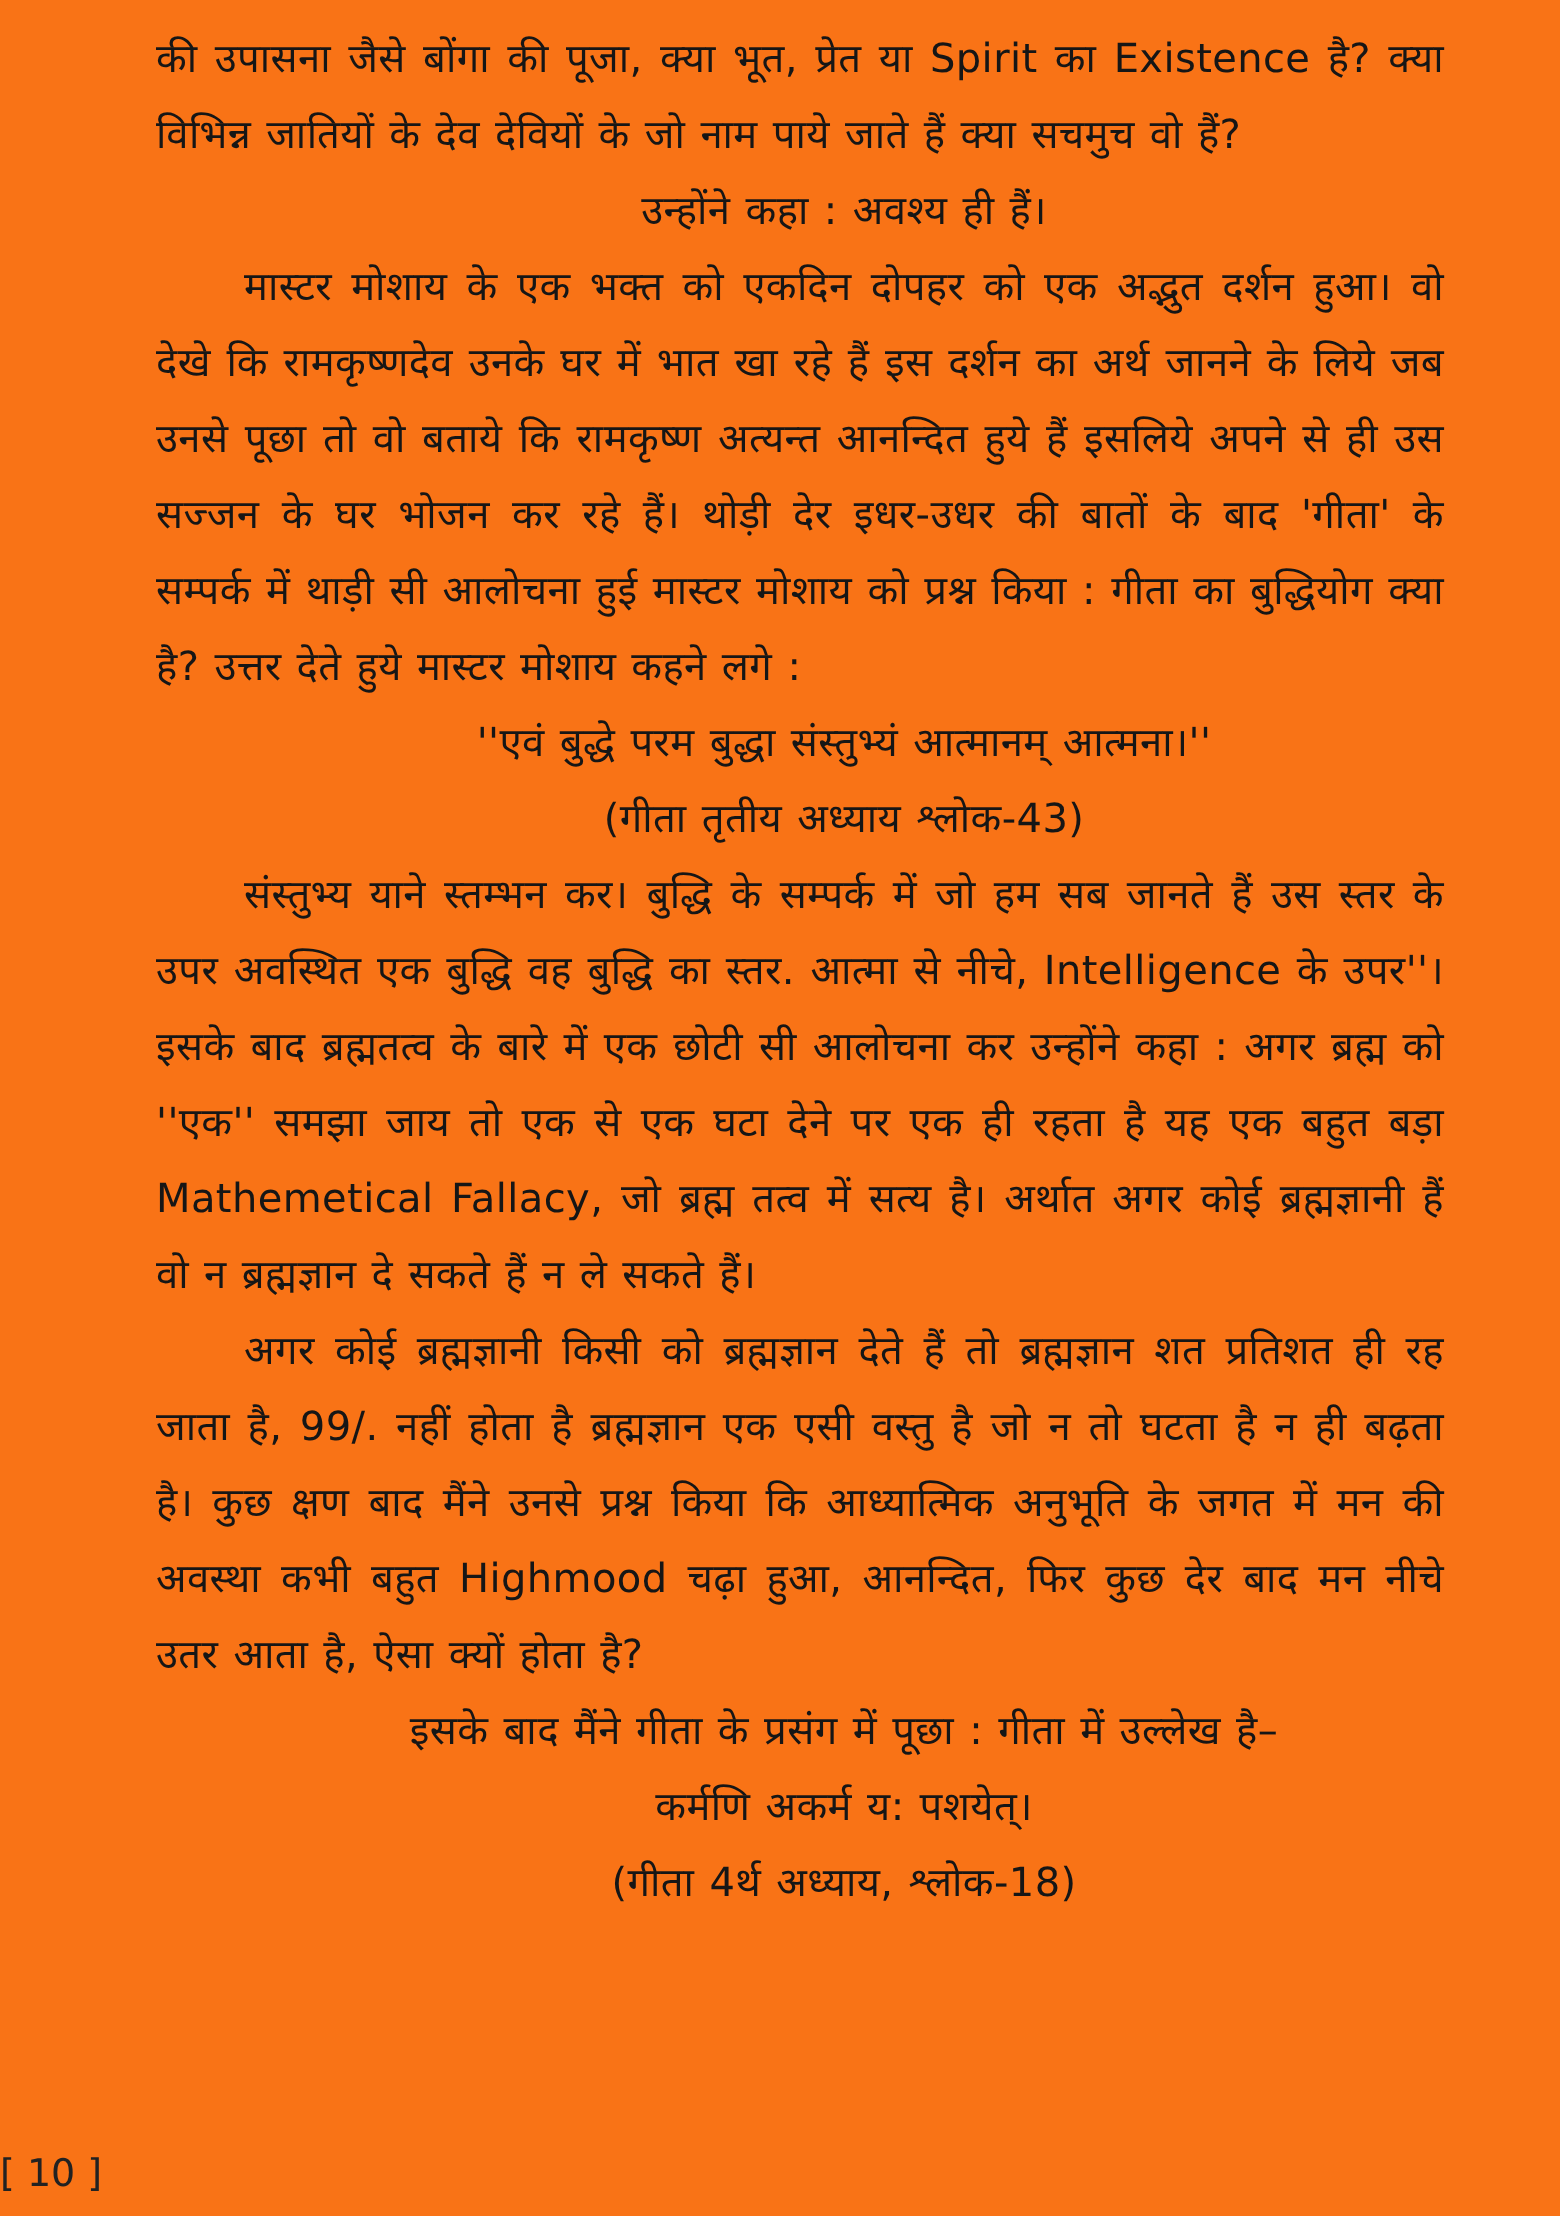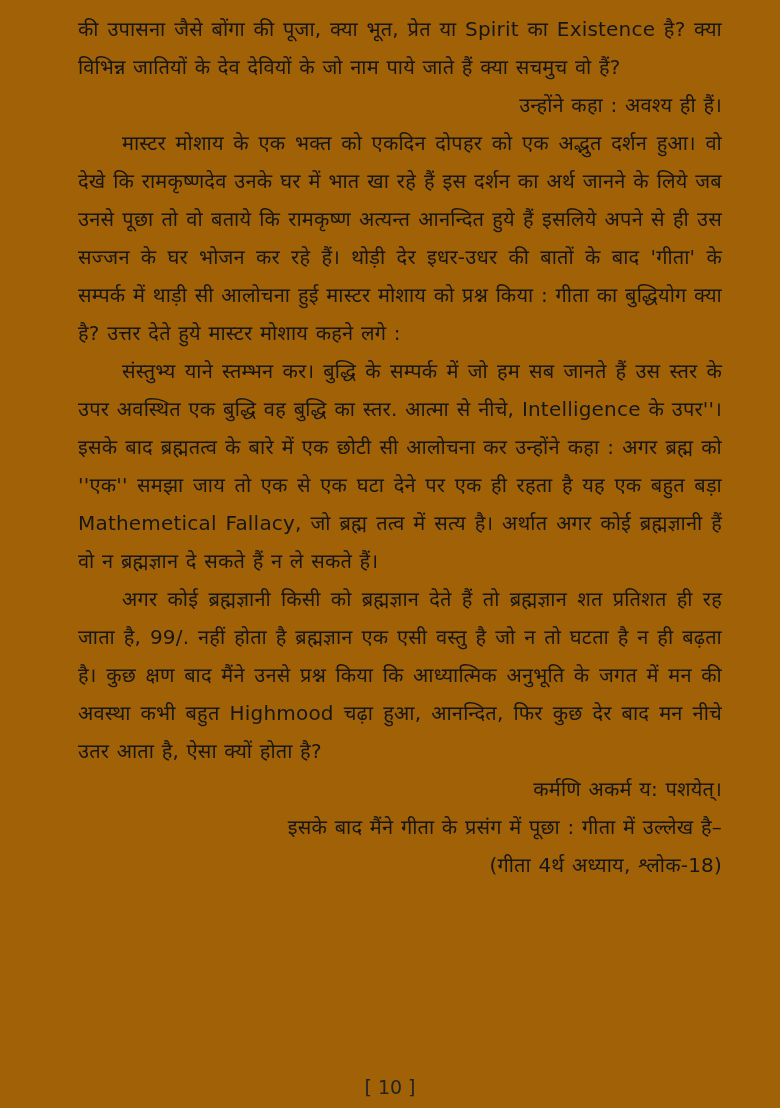--- a/index.html
+++ b/index.html
@@ -5,21 +5,21 @@
   html, body {
     margin: 0;
     padding: 0;
     background: #f2f2ee;
   }
   .scan-page {
     position: relative;
     width: 780px;
     height: 1108px;
     margin: 0 auto;
-    background: #a16207;
+    background: #f97316;
     color: #161616;
     font-family: "DejaVu Sans", "Liberation Sans", sans-serif;
     overflow: hidden;
     box-sizing: border-box;
   }
   .text-block {
     position: absolute;
     top: 10px;
     left: 78px;
     right: 58px;
@@ -29,42 +29,44 @@
     font-size: 20px;
     line-height: 38px;
     text-align: justify;
     letter-spacing: 0.2px;
     word-spacing: 1px;
   }
   .text-block p.ind {
     text-indent: 44px;
   }
   .text-block p.short {
-    text-align: right;
+    text-align: center;
   }
   .page-footer {
     position: absolute;
     bottom: 10px;
     left: 0;
     width: 100%;
-    text-align: center;
+    text-align: left;
     font-size: 19px;
     color: #222;
     font-family: "DejaVu Sans", "Liberation Sans", sans-serif;
   }
 </style>
 </head>
 <body>
 
 <div class="scan-page">
   <div class="text-block">
     <p class="cont">की उपासना जैसे बोंगा की पूजा, क्या भूत, प्रेत या Spirit का Existence है? क्या विभिन्न जातियों के देव देवियों के जो नाम पाये जाते हैं क्या सचमुच वो हैं?</p>
     <p class="ind short">उन्होंने कहा : अवश्य ही हैं।</p>
     <p class="ind">मास्टर मोशाय के एक भक्त को एकदिन दोपहर को एक अद्भुत दर्शन हुआ। वो देखे कि रामकृष्णदेव उनके घर में भात खा रहे हैं इस दर्शन का अर्थ जानने के लिये जब उनसे पूछा तो वो बताये कि रामकृष्ण अत्यन्त आनन्दित हुये हैं इसलिये अपने से ही उस सज्जन के घर भोजन कर रहे हैं। थोड़ी देर इधर-उधर की बातों के बाद 'गीता' के सम्पर्क में थाड़ी सी आलोचना हुई मास्टर मोशाय को प्रश्न किया : गीता का बुद्धियोग क्या है? उत्तर देते हुये मास्टर मोशाय कहने लगे :</p>
+    <p class="ind short">''एवं बुद्धे परम बुद्धा संस्तुभ्यं आत्मानम् आत्मना।''</p>
+    <p class="ind short">(गीता तृतीय अध्याय श्लोक-43)</p>
     <p class="ind">संस्तुभ्य याने स्तम्भन कर। बुद्धि के सम्पर्क में जो हम सब जानते हैं उस स्तर के उपर अवस्थित एक बुद्धि वह बुद्धि का स्तर. आत्मा से नीचे, Intelligence के उपर''। इसके बाद ब्रह्मतत्व के बारे में एक छोटी सी आलोचना कर उन्होंने कहा : अगर ब्रह्म को ''एक'' समझा जाय तो एक से एक घटा देने पर एक ही रहता है यह एक बहुत बड़ा Mathemetical Fallacy, जो ब्रह्म तत्व में सत्य है। अर्थात अगर कोई ब्रह्मज्ञानी हैं वो न ब्रह्मज्ञान दे सकते हैं  न ले सकते हैं।</p>
     <p class="ind">अगर कोई ब्रह्मज्ञानी किसी को ब्रह्मज्ञान देते हैं तो ब्रह्मज्ञान शत प्रतिशत ही रह जाता है, 99/. नहीं होता है ब्रह्मज्ञान एक एसी वस्तु है जो न तो घटता है न ही बढ़ता है। कुछ क्षण बाद मैंने उनसे प्रश्न किया कि आध्यात्मिक अनुभूति के जगत में मन की अवस्था कभी बहुत Highmood चढ़ा हुआ, आनन्दित, फिर कुछ देर बाद मन नीचे उतर आता है, ऐसा क्यों होता है?</p>
+    <p class="ind short">इसके बाद मैंने गीता के प्रसंग में पूछा : गीता में उल्लेख है–</p>
     <p class="ind short">कर्मणि अकर्म य: पशयेत्।</p>
-    <p class="ind short">इसके बाद मैंने गीता के प्रसंग में पूछा : गीता में उल्लेख है–</p>
     <p class="ind short">(गीता 4र्थ अध्याय, श्लोक-18)</p>
 
   </div>
   <div class="page-footer">[ 10 ]</div>
 </div>
 
 </body></html>

